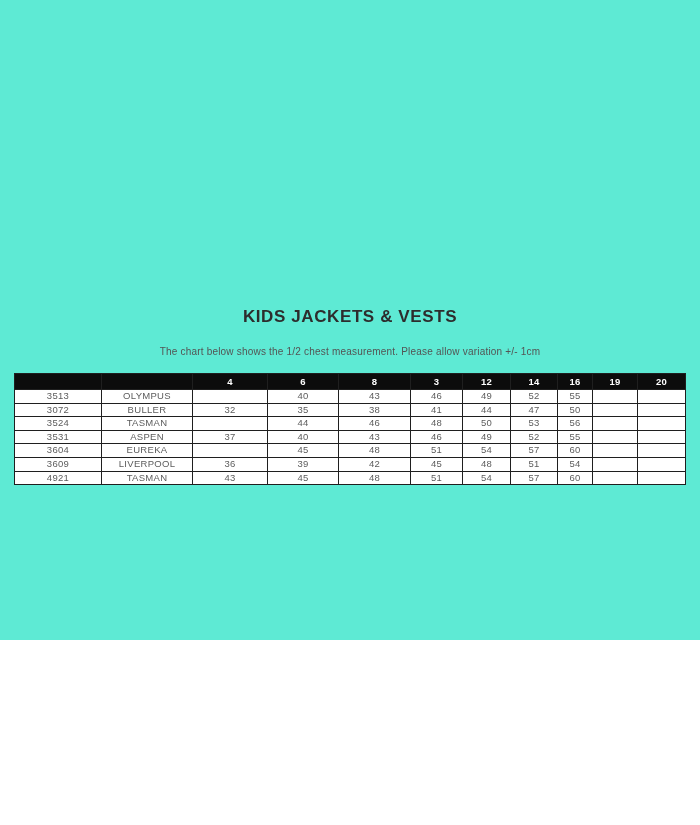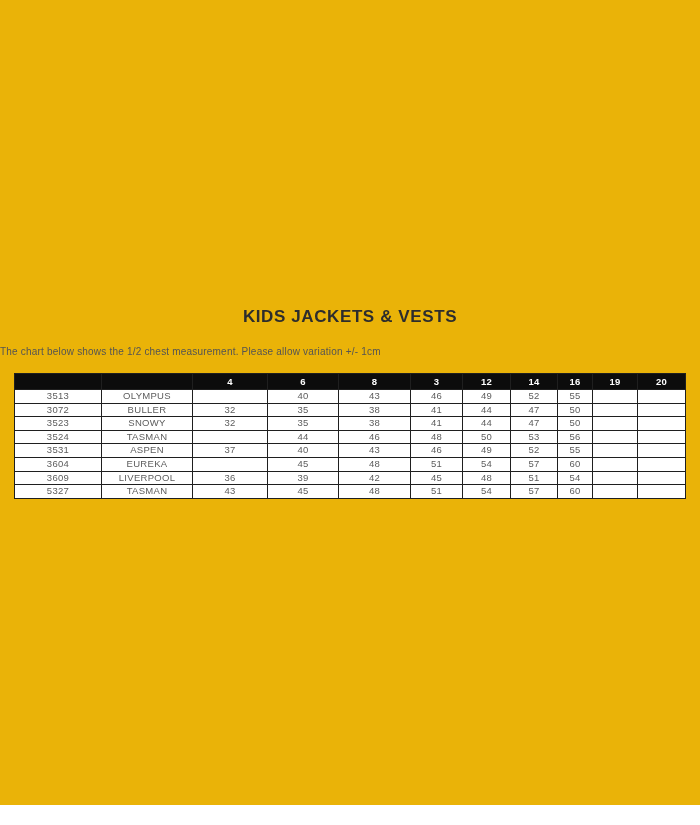--- a/index.html
+++ b/index.html
@@ -1,40 +1,40 @@
 <!DOCTYPE html>
 <html><head>
 <meta charset="utf-8">
 <style>
   html, body { margin: 0; padding: 0; background: #ffffff; }
   .page {
     position: relative;
     width: 700px;
-    height: 805px;
-    background: #eab308;
+    height: 640px;
+    background: #5eead4;
     font-family: "Liberation Sans", sans-serif;
     overflow: hidden;
   }
   .title {
     position: absolute;
     top: 307px;
     left: 0;
     width: 100%;
     text-align: center;
     font-size: 17px;
     font-weight: bold;
     letter-spacing: 0.6px;
     color: #2d2d2d;
   }
   .subtitle {
     position: absolute;
     top: 346px;
     left: 0;
     width: 100%;
-    text-align: left;
+    text-align: center;
     font-size: 10px;
     letter-spacing: 0.2px;
     color: #545454;
   }
   table.size-chart {
     position: absolute;
     left: 14px;
     top: 373px;
     width: 672px;
     border-collapse: collapse;
@@ -125,33 +125,20 @@
           <td>35</td>
           <td>38</td>
           <td>41</td>
           <td>44</td>
           <td>47</td>
           <td>50</td>
           <td></td>
           <td></td>
         </tr>
         <tr>
-          <td>3523</td>
-          <td>SNOWY</td>
-          <td>32</td>
-          <td>35</td>
-          <td>38</td>
-          <td>41</td>
-          <td>44</td>
-          <td>47</td>
-          <td>50</td>
-          <td></td>
-          <td></td>
-        </tr>
-        <tr>
           <td>3524</td>
           <td>TASMAN</td>
           <td></td>
           <td>44</td>
           <td>46</td>
           <td>48</td>
           <td>50</td>
           <td>53</td>
           <td>56</td>
           <td></td>
@@ -190,21 +177,21 @@
           <td>39</td>
           <td>42</td>
           <td>45</td>
           <td>48</td>
           <td>51</td>
           <td>54</td>
           <td></td>
           <td></td>
         </tr>
         <tr>
-          <td>5327</td>
+          <td>4921</td>
           <td>TASMAN</td>
           <td>43</td>
           <td>45</td>
           <td>48</td>
           <td>51</td>
           <td>54</td>
           <td>57</td>
           <td>60</td>
           <td></td>
           <td></td>

